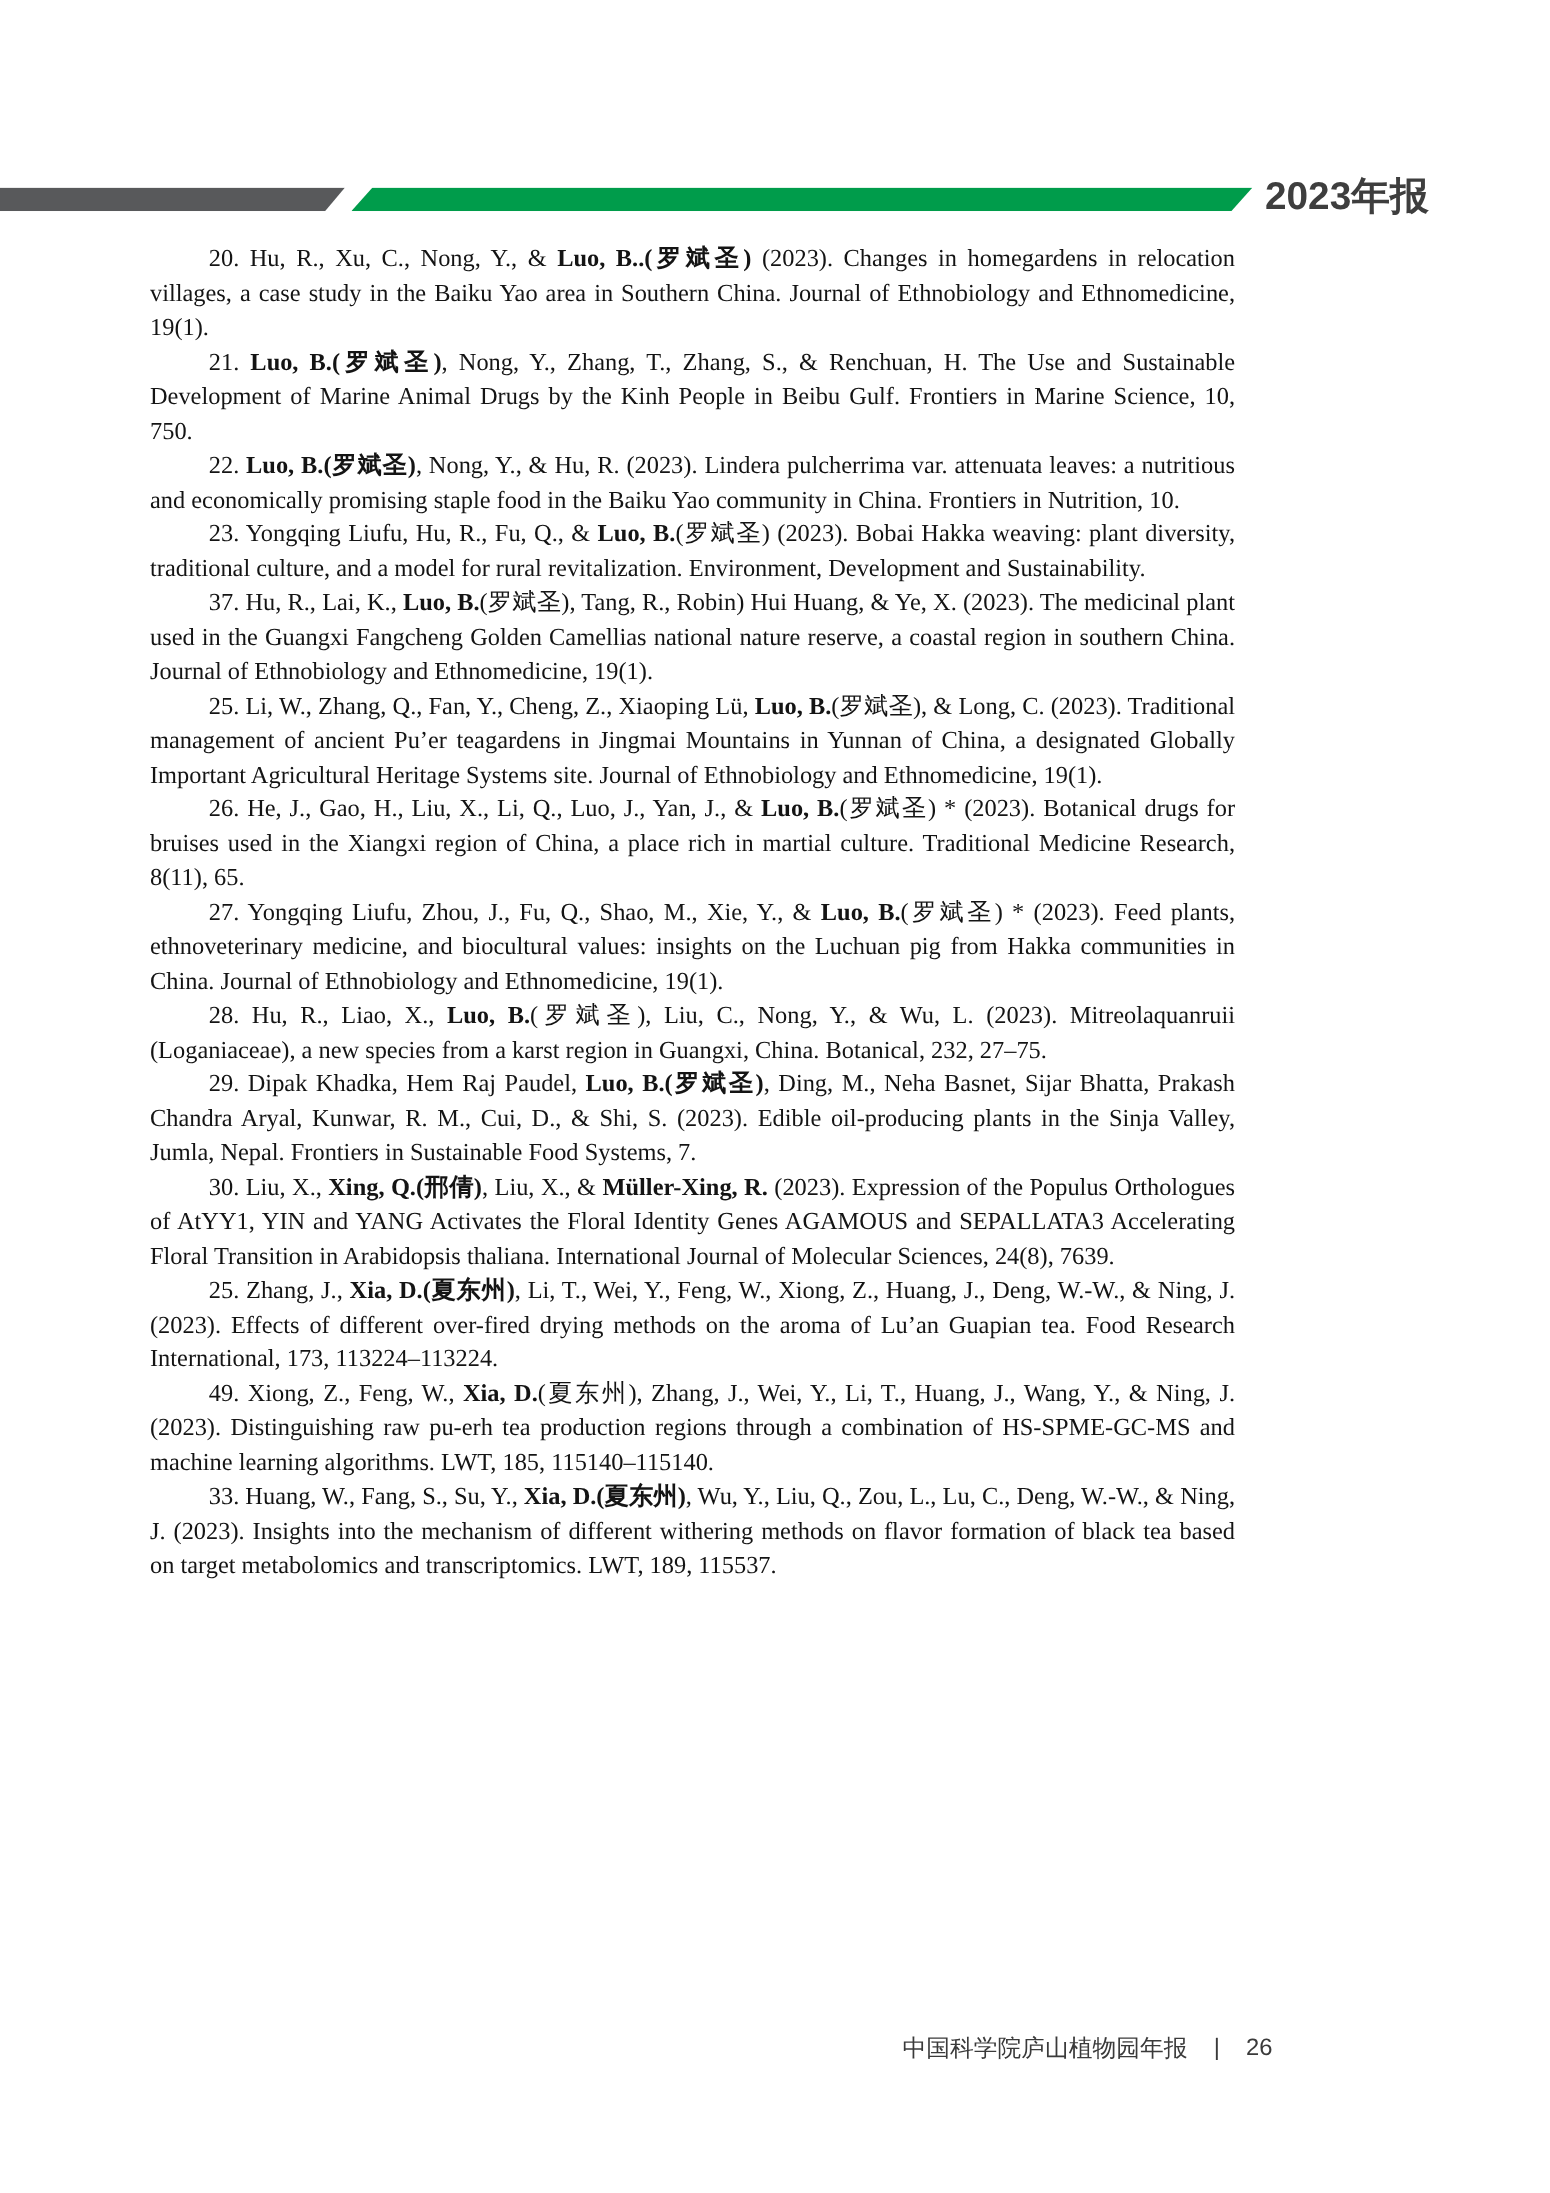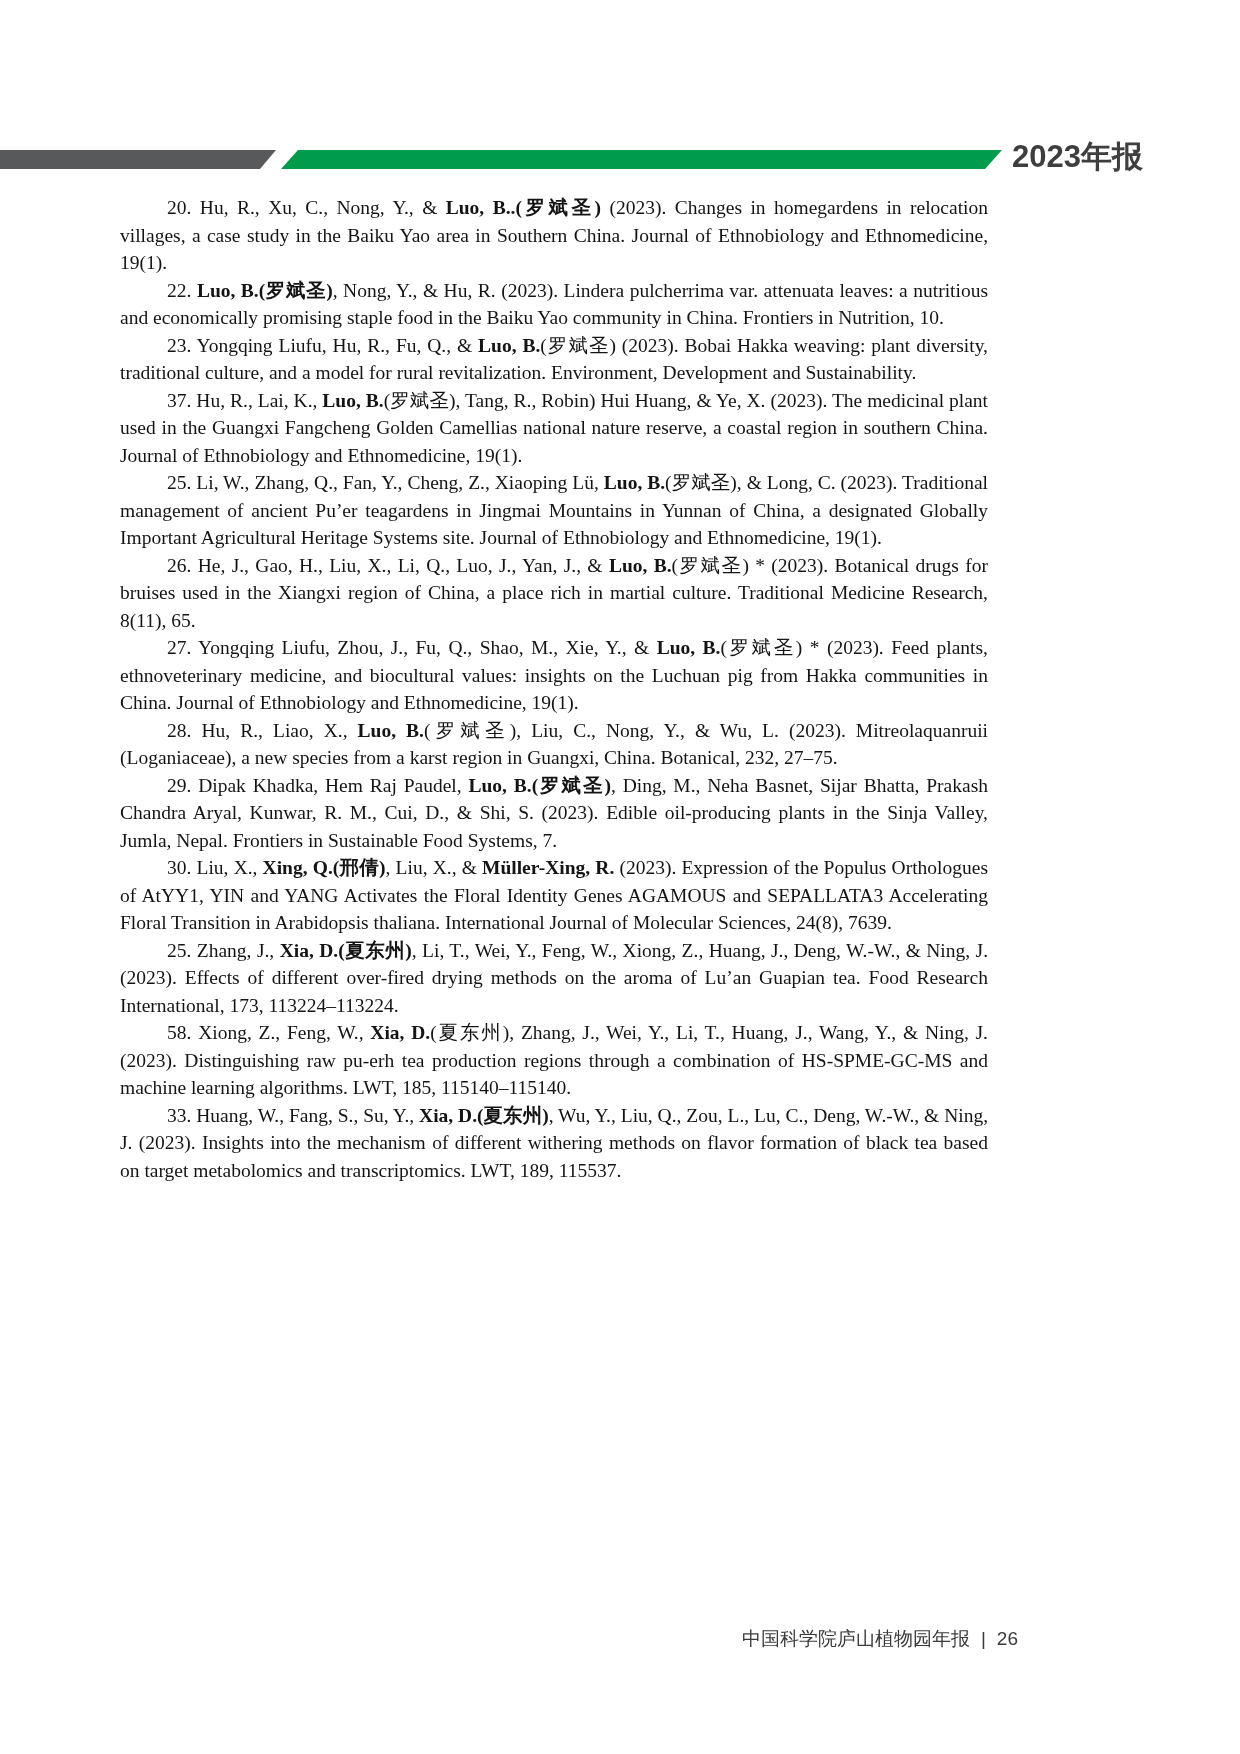--- a/index.html
+++ b/index.html
@@ -37,45 +37,46 @@
     text-align:justify;
   }
   .refs p{margin:0;text-indent:47px;}
   .refs .b{font-weight:bold;}
   .refs .i{}
   
   .footer{
     position:absolute;top:1626px;right:222px;
     font-family:"Liberation Sans","DejaVu Sans",sans-serif;
     font-size:19px;color:var(--footer-color,#3A3A3A);
-    display:flex;align-items:center;gap:11px;white-space:nowrap;
+    display:flex;align-items:center;gap:21px;white-space:nowrap;
   }
 </style>
 </head>
 <body>
 
 <div class="page">
 
   <div class="bar bar-gray"></div>
   <div class="bar bar-green"></div>
   <div class="page-title">2023年报</div>
 
   <div class="refs">
       <p><span>20. Hu, R., Xu, C., Nong, Y., &amp; </span><span class="b">Luo, B..(罗斌圣)</span><span> (2023). Changes in homegardens in relocation villages, a case study in the Baiku Yao area in Southern China. </span><span class="i">Journal of Ethnobiology and Ethnomedicine</span><span>, </span><span class="i">19</span><span>(1).</span></p>
+      <p><span>21. </span><span class="b">Luo, B.(罗斌圣)</span><span>, Nong, Y., Zhang, T., Zhang, S., &amp; Renchuan, H. The Use and Sustainable Development of Marine Animal Drugs by the Kinh People in Beibu Gulf. Frontiers in Marine Science, 10, 750.</span></p>
       <p><span>22. </span><span class="b">Luo, B.(罗斌圣)</span><span>, Nong, Y., &amp; Hu, R. (2023). </span><span class="i">Lindera pulcherrima</span><span> var. </span><span class="i">attenuata</span><span> leaves: a nutritious and economically promising staple food in the Baiku Yao community in China. </span><span class="i">Frontiers in Nutrition</span><span>, </span><span class="i">10</span><span>.</span></p>
       <p><span>23. Yongqing Liufu, Hu, R., Fu, Q., &amp; </span><span class="b">Luo, B.</span><span>(罗斌圣) (2023). Bobai Hakka weaving: plant diversity, traditional culture, and a model for rural revitalization. </span><span class="i">Environment, Development and Sustainability</span><span>.</span></p>
       <p><span>37. Hu, R., Lai, K., </span><span class="b">Luo, B.</span><span>(罗斌圣), Tang, R., Robin) Hui Huang, &amp; Ye, X. (2023). The medicinal plant used in the Guangxi Fangcheng Golden Camellias national nature reserve, a coastal region in southern China. </span><span class="i">Journal of Ethnobiology and Ethnomedicine</span><span>, </span><span class="i">19</span><span>(1).</span></p>
       <p><span>25. Li, W., Zhang, Q., Fan, Y., Cheng, Z., Xiaoping Lü, </span><span class="b">Luo, B.</span><span>(罗斌圣), &amp; Long, C. (2023). Traditional management of ancient Pu’er teagardens in Jingmai Mountains in Yunnan of China, a designated Globally Important Agricultural Heritage Systems site. </span><span class="i">Journal of Ethnobiology and Ethnomedicine</span><span>, </span><span class="i">19</span><span>(1).</span></p>
       <p><span>26. He, J., Gao, H., Liu, X., Li, Q., Luo, J., Yan, J., &amp; </span><span class="b">Luo, B.</span><span>(罗斌圣) * (2023). Botanical drugs for bruises used in the Xiangxi region of China, a place rich in martial culture. </span><span class="i">Traditional Medicine Research</span><span>, </span><span class="i">8</span><span>(11), 65.</span></p>
       <p><span>27. Yongqing Liufu, Zhou, J., Fu, Q., Shao, M., Xie, Y., &amp; </span><span class="b">Luo, B.</span><span>(罗斌圣) * (2023). Feed plants, ethnoveterinary medicine, and biocultural values: insights on the Luchuan pig from Hakka communities in China. </span><span class="i">Journal of Ethnobiology and Ethnomedicine</span><span>, </span><span class="i">19</span><span>(1).</span></p>
       <p><span>28. Hu, R., Liao, X., </span><span class="b">Luo, B.</span><span>(罗斌圣), Liu, C., Nong, Y., &amp; Wu, L. (2023). </span><span class="i">Mitreolaquanruii (Loganiaceae)</span><span>, a new species from a karst region in Guangxi, China. </span><span class="i">Botanical</span><span>, </span><span class="i">232</span><span>, 27–75.</span></p>
       <p><span>29. Dipak Khadka, Hem Raj Paudel, </span><span class="b">Luo, B.(罗斌圣)</span><span>, Ding, M., Neha Basnet, Sijar Bhatta, Prakash Chandra Aryal, Kunwar, R. M., Cui, D., &amp; Shi, S. (2023). Edible oil-producing plants in the Sinja Valley, Jumla, Nepal. </span><span class="i">Frontiers in Sustainable Food Systems</span><span>, </span><span class="i">7</span><span>.</span></p>
       <p><span>30. Liu, X., </span><span class="b">Xing, Q.(邢倩)</span><span>, Liu, X., &amp; </span><span class="b">Müller-Xing, R.</span><span> (2023). Expression of the Populus Orthologues of </span><span class="i">AtYY1</span><span>, </span><span class="i">YIN</span><span> and </span><span class="i">YANG</span><span> Activates the Floral Identity Genes </span><span class="i">AGAMOUS</span><span> and </span><span class="i">SEPALLATA3</span><span> Accelerating Floral Transition in </span><span class="i">Arabidopsis thaliana</span><span>. </span><span class="i">International Journal of Molecular Sciences</span><span>, </span><span class="i">24</span><span>(8), 7639.</span></p>
       <p><span>25. Zhang, J., </span><span class="b">Xia, D.(夏东州)</span><span>, Li, T., Wei, Y., Feng, W., Xiong, Z., Huang, J., Deng, W.-W., &amp; Ning, J. (2023). Effects of different over-fired drying methods on the aroma of Lu’an Guapian tea. </span><span class="i">Food Research International</span><span>, </span><span class="i">173</span><span>, 113224–113224.</span></p>
-      <p><span>58. Xiong, Z., Feng, W., </span><span class="b">Xia, D.</span><span>(夏东州), Zhang, J., Wei, Y., Li, T., Huang, J., Wang, Y., &amp; Ning, J. (2023). Distinguishing raw pu-erh tea production regions through a combination of HS-SPME-GC-MS and machine learning algorithms. </span><span class="i">LWT</span><span>, </span><span class="i">185</span><span>, 115140–115140.</span></p>
+      <p><span>49. Xiong, Z., Feng, W., </span><span class="b">Xia, D.</span><span>(夏东州), Zhang, J., Wei, Y., Li, T., Huang, J., Wang, Y., &amp; Ning, J. (2023). Distinguishing raw pu-erh tea production regions through a combination of HS-SPME-GC-MS and machine learning algorithms. </span><span class="i">LWT</span><span>, </span><span class="i">185</span><span>, 115140–115140.</span></p>
       <p><span>33. Huang, W., Fang, S., Su, Y., </span><span class="b">Xia, D.(夏东州)</span><span>, Wu, Y., Liu, Q., Zou, L., Lu, C., Deng, W.-W., &amp; Ning, J. (2023). Insights into the mechanism of different withering methods on flavor formation of black tea based on target metabolomics and transcriptomics. </span><span class="i">LWT</span><span>, </span><span class="i">189</span><span>, 115537.</span></p>
     </div>
 
   <div class="footer">
     <span>中国科学院庐山植物园年报</span>
     <span>|</span>
     <span>26</span>
   </div>
 
 </div>

